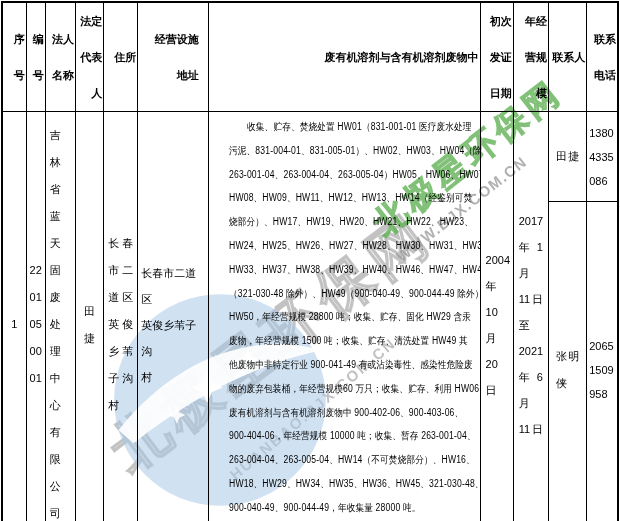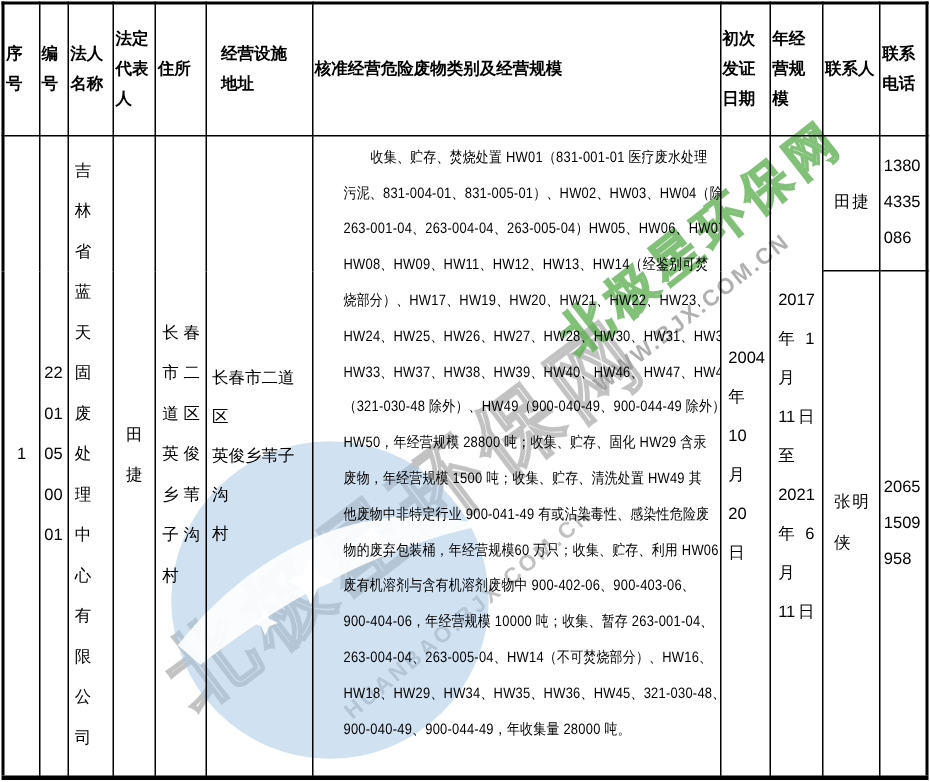--- a/index.html
+++ b/index.html
@@ -36,21 +36,21 @@
   .wm-logo{position:absolute;left:112px;top:292px;width:216px;height:216px;}
   
   .tbl-wrap{position:absolute;inset:0;z-index:1;}
   table{
     border-collapse:collapse;table-layout:fixed;width:618px;height:519px;
     margin:1px 0 0 1px;
     border:2px solid #000;border-bottom-width:3px;
   }
   td,th{border:1px solid #000;padding:0 2px;vertical-align:middle;overflow:hidden;
         font-size:11px;line-height:27px;background:transparent;}
-  th{font-weight:bold;text-align:left;line-height:20px;padding:0 1px;}
+  th{font-weight:bold;text-align:right;line-height:36px;padding:0 1px;}
   th.hdr-facility{padding:0 9px;}
   tr.hdr{height:88px;}
   tr.r2{height:90px;}
   tr.r3{height:337px;}
   .c{text-align:center;}
   .pre{white-space:pre-line;}
   .vjust{white-space:pre-line;text-align:justify;text-align-last:justify;padding:0 4px;}
   .addr{white-space:pre-line;text-align:left;padding:0 3px;line-height:26px;margin-left:26px;}
   .date{white-space:pre-line;text-align:justify;text-align-last:justify;padding:0 5px;line-height:26px;}
   .contact-name{white-space:pre-line;text-align:justify;text-align-last:justify;padding:0 7px;}
@@ -99,21 +99,21 @@
           <col style="width:31px">
       </colgroup>
       <tbody>
           <tr class="hdr">
         <th>序号</th>
         <th>编号</th>
         <th>法人名称</th>
         <th>法定代表人</th>
         <th>住所</th>
         <th class="hdr-facility">经营设施地址</th>
-        <th>核准经营危险废物类别及经营规模</th>
+        <th>废有机溶剂与含有机溶剂废物中</th>
         <th>初次发证日期</th>
         <th>年经营规模</th>
         <th>联系人</th>
         <th>联系电话</th>
       </tr>
       <tr class="r2">
         <td rowspan="2" class="c">1</td>
         <td rowspan="2" class="c pre">22
 01
 05

